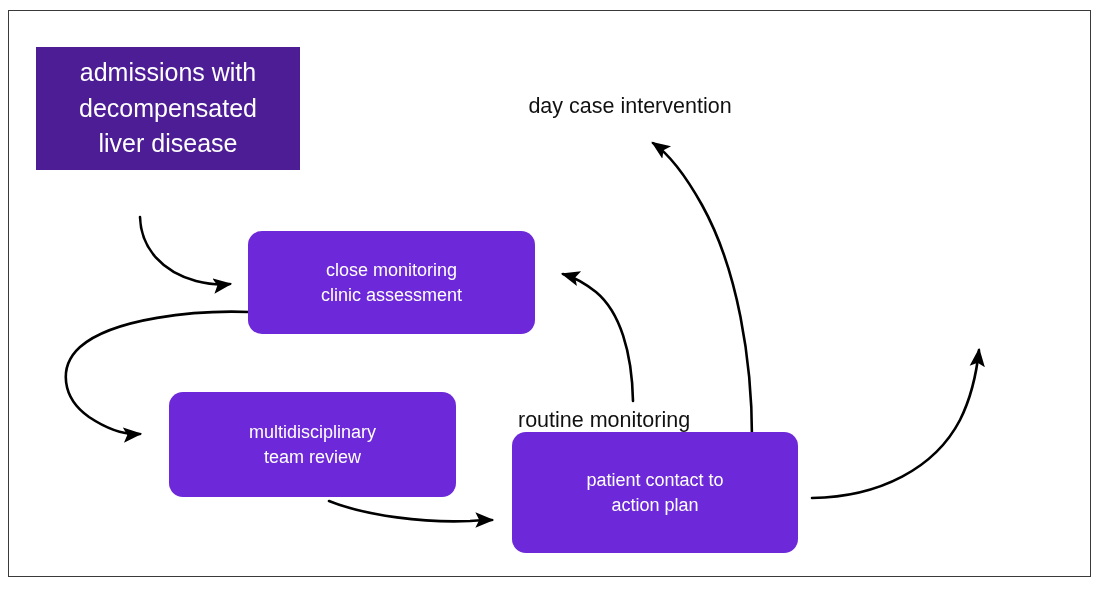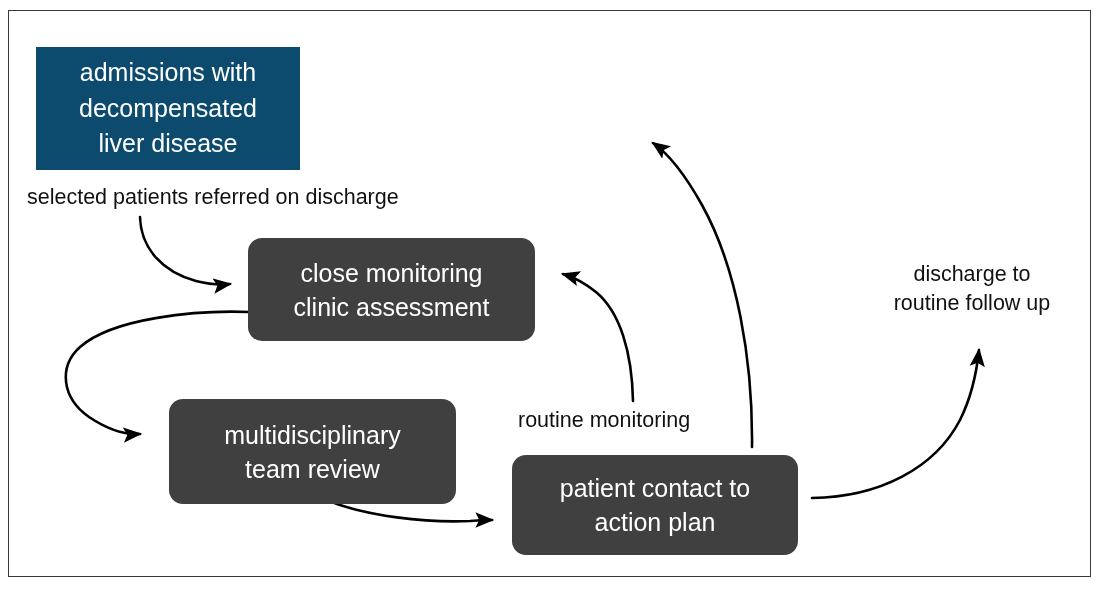--- a/index.html
+++ b/index.html
@@ -44,31 +44,30 @@
     text-align: center;
     color: #ffffff;
     box-sizing: border-box;
   }
   .node .node-text {
     width: 100%;
     padding: 0 8px;
     box-sizing: border-box;
   }
   .node-source {
-    background: #0c4a6e;
+    background: #4c1d95;
     border-radius: 0px;
     font-size: 25px;
     line-height: 1.42;
   }
   .node-process {
-    background: #404040;
+    background: #6d28d9;
     border-radius: 14px;
-    font-size: 25px;
+    font-size: 18px;
     line-height: 1.36;
-    margin-top: 7px;
   }
   .edge-label {
     position: absolute;
     color: #111111;
     font-size: 21.5px;
     line-height: 1.33;
     white-space: pre-line;
     text-align: center;
   }
   .edge-label.left-aligned {
@@ -124,26 +123,24 @@
   <div class="node node-process" style="left:248px; top:231px; width:287px; height:103px;">
     <div class="node-text" style="white-space: pre-line;">close monitoring
 clinic assessment</div>
   </div>
 
   <div class="node node-process" style="left:169px; top:392px; width:287px; height:105px;">
     <div class="node-text" style="white-space: pre-line;">multidisciplinary
 team review</div>
   </div>
 
-  <div class="node node-process" style="left:512px; top:448px; width:286px; height:100px;align-items:center;">
+  <div class="node node-process" style="left:512px; top:432px; width:286px; height:121px;align-items:center;">
     <div class="node-text" style="white-space: pre-line;">patient contact to
 action plan</div>
   </div>
 
-  <div class="edge-label left-aligned" style="left:27px; top:183px;">selected patients referred on discharge</div>
 
+  <div class="edge-label" style="left:497px; top:92px; width:266px;">day case intervention</div>
 
-  <div class="edge-label" style="left:876px; top:260px; width:192px;">discharge to
-routine follow up</div>
 
   <div class="edge-label left-aligned" style="left:518px; top:406px;">routine monitoring</div>
 
 </div>
 
 </body></html>

